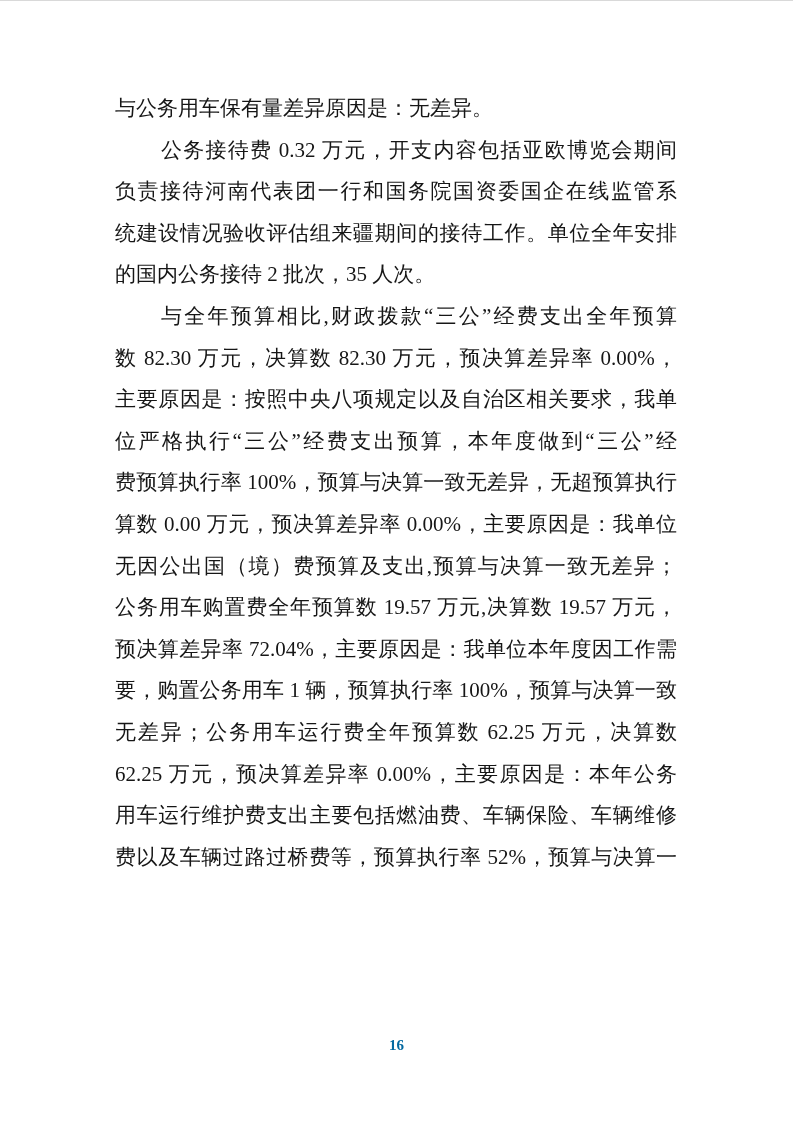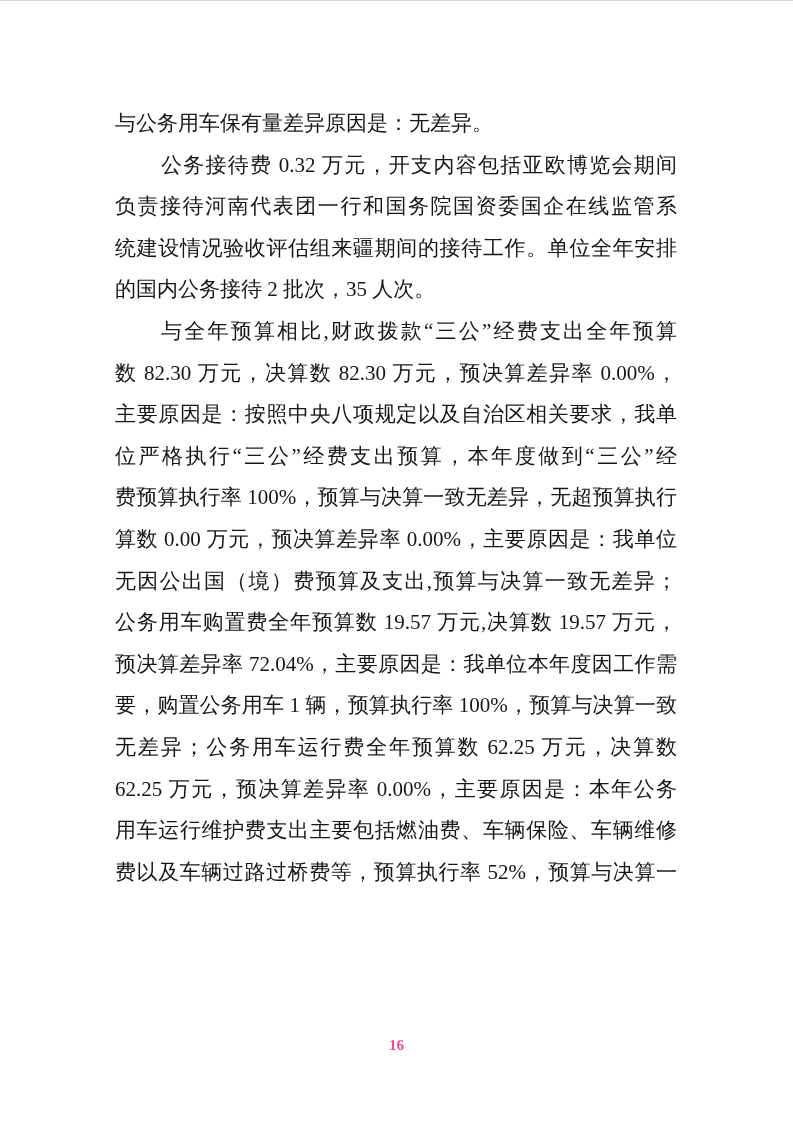--- a/index.html
+++ b/index.html
@@ -20,21 +20,21 @@
     position: absolute;
     top: 0;
     left: 0;
     width: 100%;
     height: 1px;
     background: #d9d9d9;
   }
   .content {
     position: absolute;
     left: 115px;
-    top: 103px;
+    top: 88px;
     width: 562px;
   }
   .line {
     height: 41.6px;
     line-height: 41.6px;
     font-size: 21px;
     letter-spacing: 0;
     text-align: justify;
     text-align-last: justify;
     -moz-text-align-last: justify;
@@ -49,21 +49,21 @@
     text-indent: 46px;
   }
   .page-number {
     position: absolute;
     top: 1037px;
     left: 0;
     width: 100%;
     text-align: center;
     font-size: 15px;
     font-weight: bold;
-    color: #ec4899;
+    color: #0369a1;
   }
 </style>
 </head>
 <body>
 
 <div class="page">
   <div class="scan-edge"></div>
 
   <div class="content">
     <div class="line para-end">与公务用车保有量差异原因是：无差异。</div>

